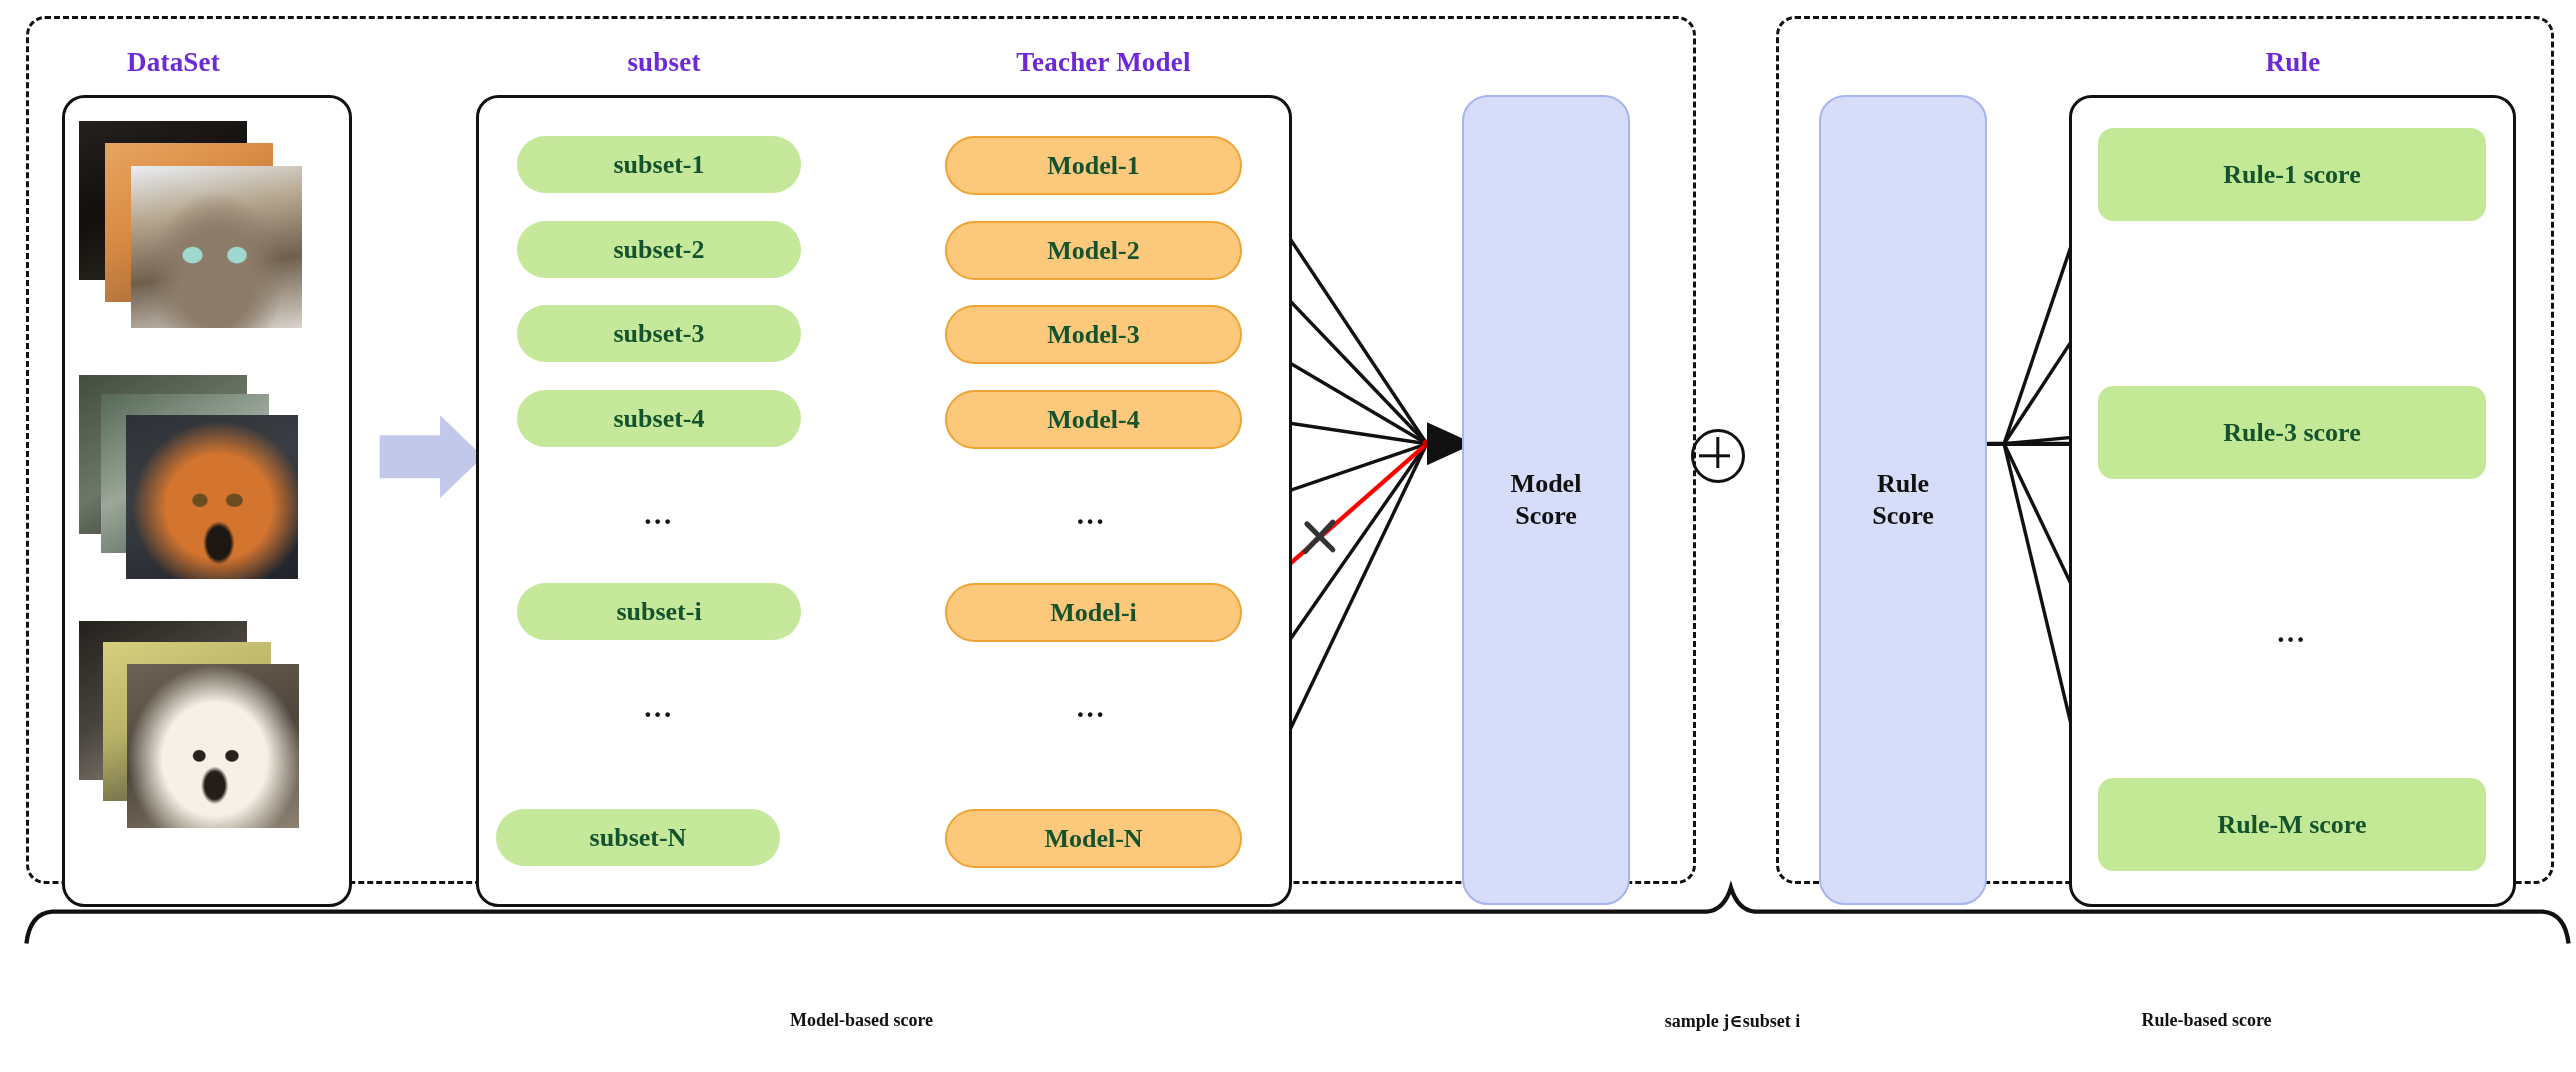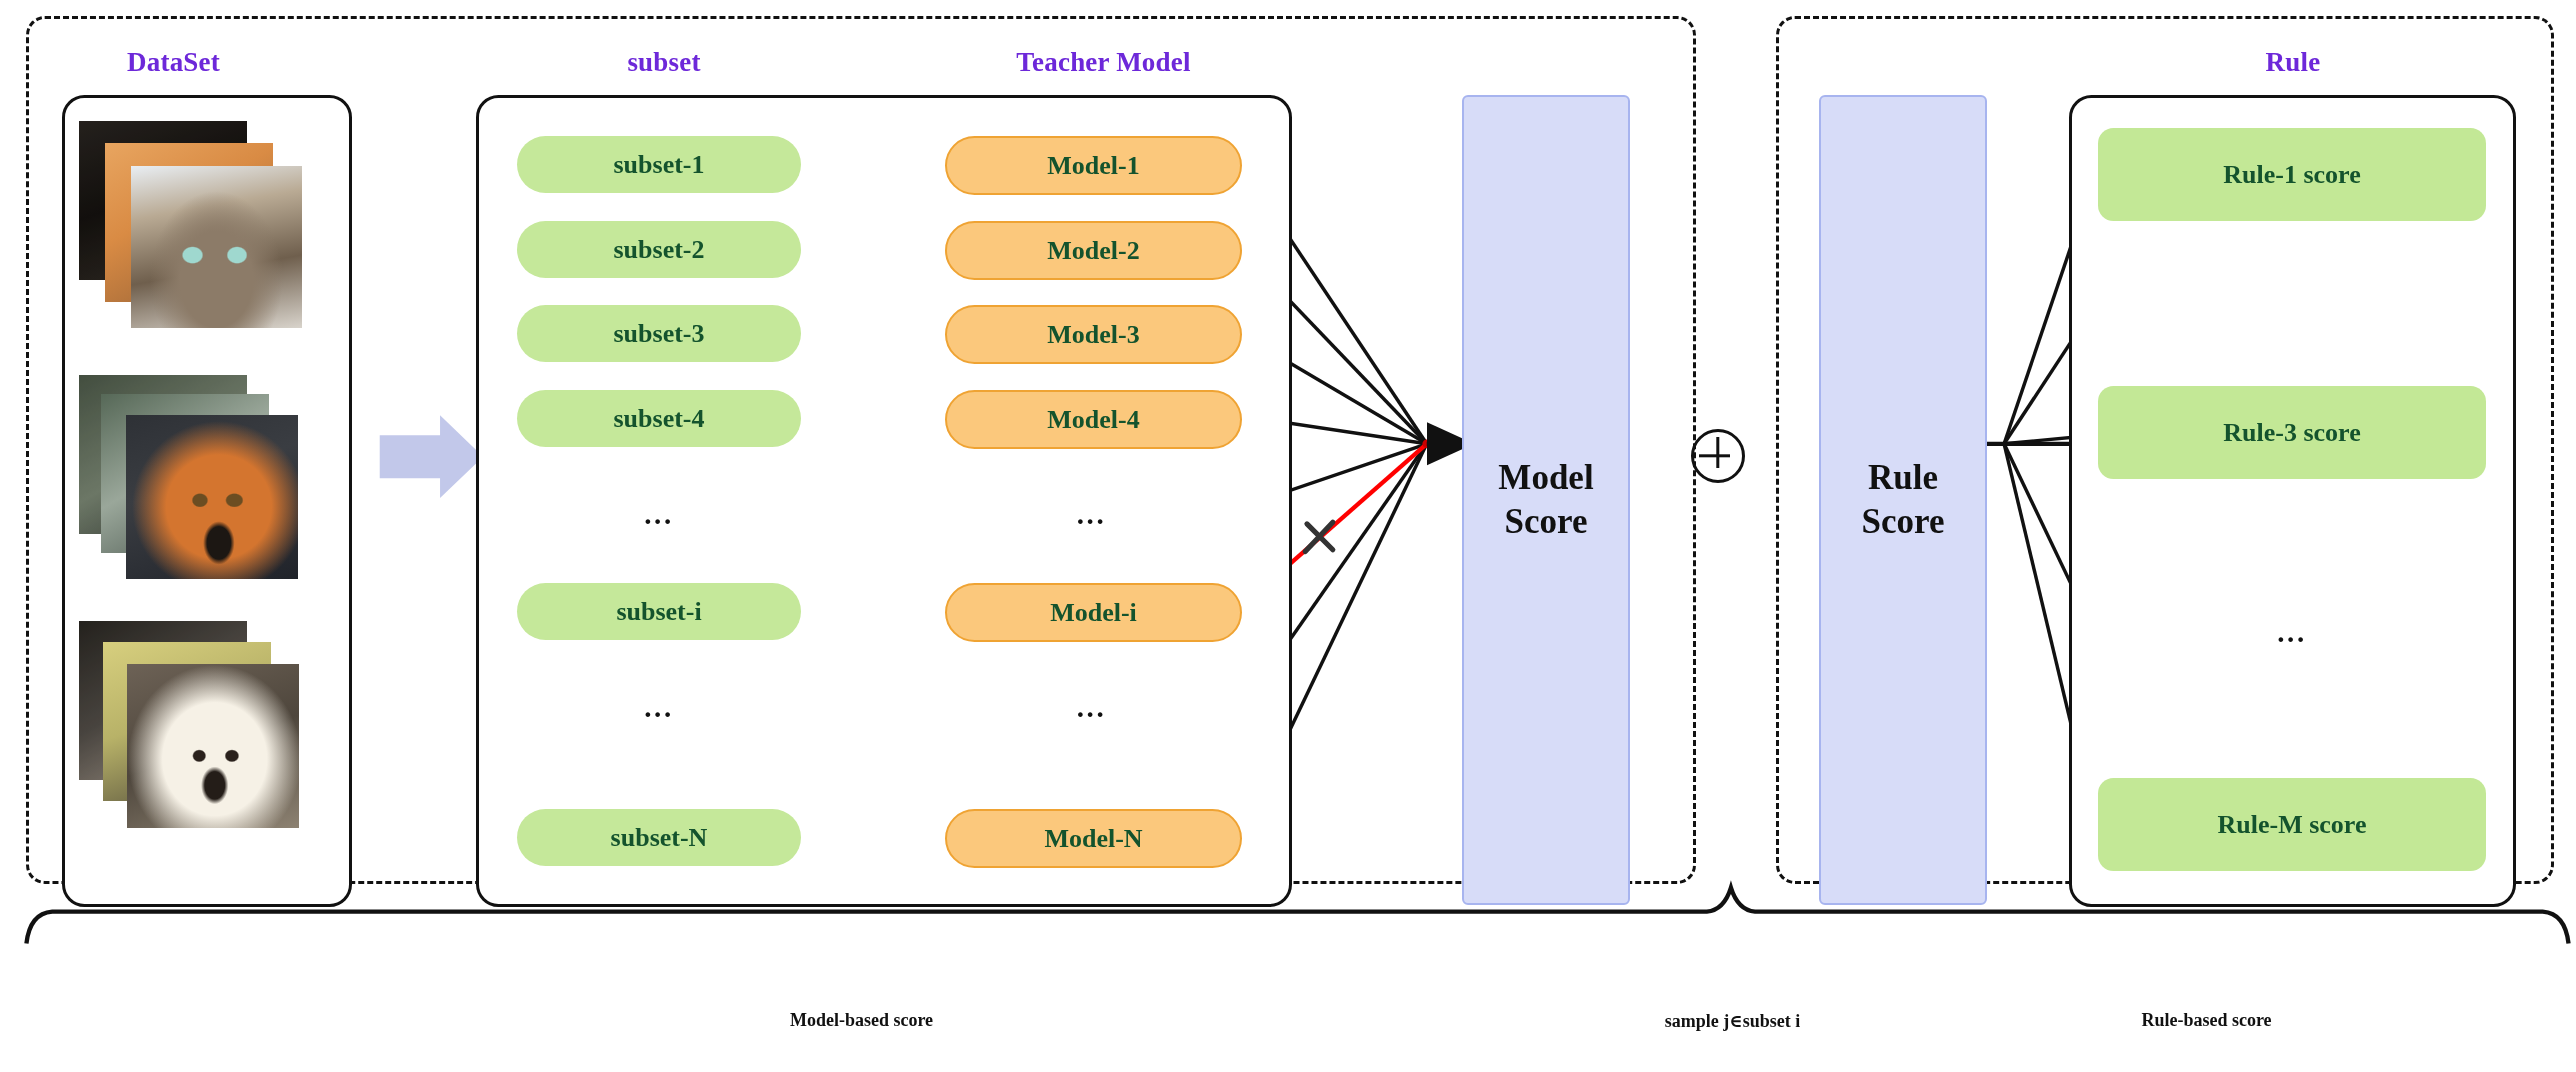--- a/index.html
+++ b/index.html
@@ -32,23 +32,23 @@
     background:#c5e89a;border-radius:861px;font-size:26px;
   }
   .pill-model{
     background:#fbc87c;border:2.6px solid #efa333;border-radius:861px;font-size:26px;
   }
   .pill-rule{
     background:#c3e896;border-radius:15.5px;font-size:26px;
   }
   
   .score-col{
-    position:absolute;background:#d7dcf8;border:2.6px solid #a7b4ef;border-radius:6px;
+    position:absolute;background:#d7dcf8;border:2.6px solid #a7b4ef;border-radius:26px;
     display:flex;align-items:center;justify-content:center;text-align:center;
-    font-weight:bold;font-size:35px;color:#111;line-height:1.25;
+    font-weight:bold;font-size:26px;color:#111;line-height:1.25;
   }
   
   .dots{
     position:absolute;font-weight:bold;font-size:29px;color:#111;
     letter-spacing:2.6px;text-align:center;white-space:nowrap;
   }
   
   .footlabel{
     position:absolute;font-weight:bold;font-size:18px;color:#111;white-space:nowrap;text-align:center;
   }
@@ -177,21 +177,21 @@
       <span>subset-3</span>
     </div>
   <div class="pill pill-subset" style="left:517px;top:390px;width:284px;height:57px;">
       <span>subset-4</span>
     </div>
   <div class="dots" style="left:517px;top:498px;width:284px;">...</div>
   <div class="pill pill-subset" style="left:517px;top:583px;width:284px;height:57px;">
       <span>subset-i</span>
     </div>
   <div class="dots" style="left:517px;top:691px;width:284px;">...</div>
-  <div class="pill pill-subset" style="left:517px;top:809px;width:284px;height:57px;">
+  <div class="pill pill-subset" style="left:496px;top:809px;width:284px;height:57px;">
       <span>subset-N</span>
     </div>
 
   <div class="pill pill-model" style="left:945px;top:136px;width:293px;height:55px;">
       <span>Model-1</span>
     </div>
   <div class="pill pill-model" style="left:945px;top:221px;width:293px;height:55px;">
       <span>Model-2</span>
     </div>
   <div class="pill pill-model" style="left:945px;top:305px;width:293px;height:55px;">

